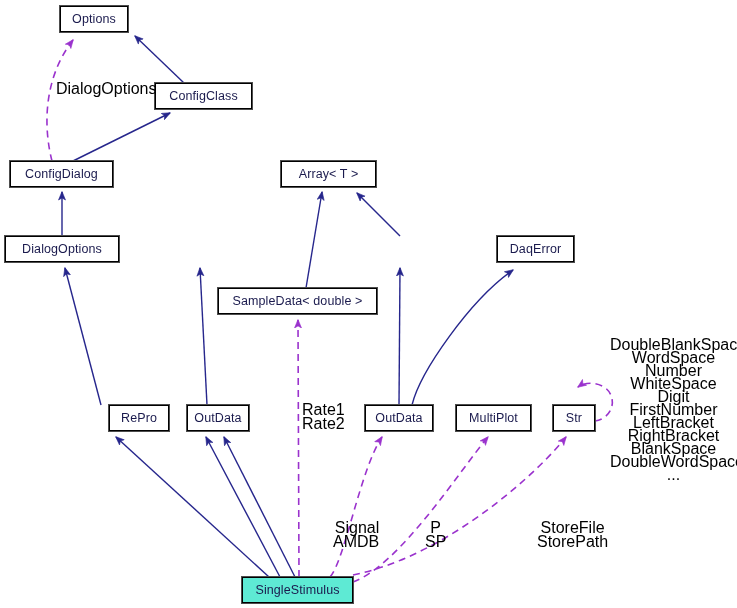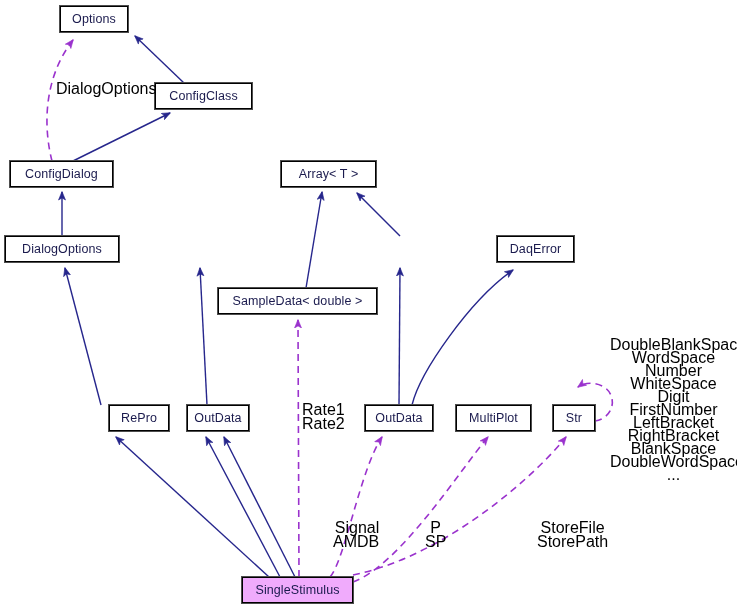--- a/index.html
+++ b/index.html
@@ -6,21 +6,21 @@
   html,body{margin:0;padding:0;background:#ffffff;}
   body{width:737px;height:608px;position:relative;overflow:hidden;
        font-family:"Liberation Sans","DejaVu Sans",sans-serif;}
   #diagram{position:absolute;left:0;top:0;width:737px;height:432px;padding-left:32px;}
   svg.edges{position:absolute;left:0;top:0;width:737px;height:608px;}
   .node{position:absolute;box-sizing:border-box;background:#ffffff;
         border:1px solid #000000;outline:1px solid #4d4d4d;
         display:flex;align-items:center;justify-content:center;
         font-size:12.5px;color:#1a1a4d;white-space:nowrap;
         letter-spacing:.1px;}
-  .node.highlight{background:#f0abfc;}
+  .node.highlight{background:#5eead4;}
   .edge-label{position:absolute;font-size:16px;color:#000000;
               line-height:13.5px;white-space:pre;}
   .edge-label.center{text-align:center;}
   .self-list{position:absolute;font-size:16px;color:#000000;
              line-height:13px;text-align:center;white-space:pre;}
 </style>
 </head>
 <body>
 
 <div id="diagram">

